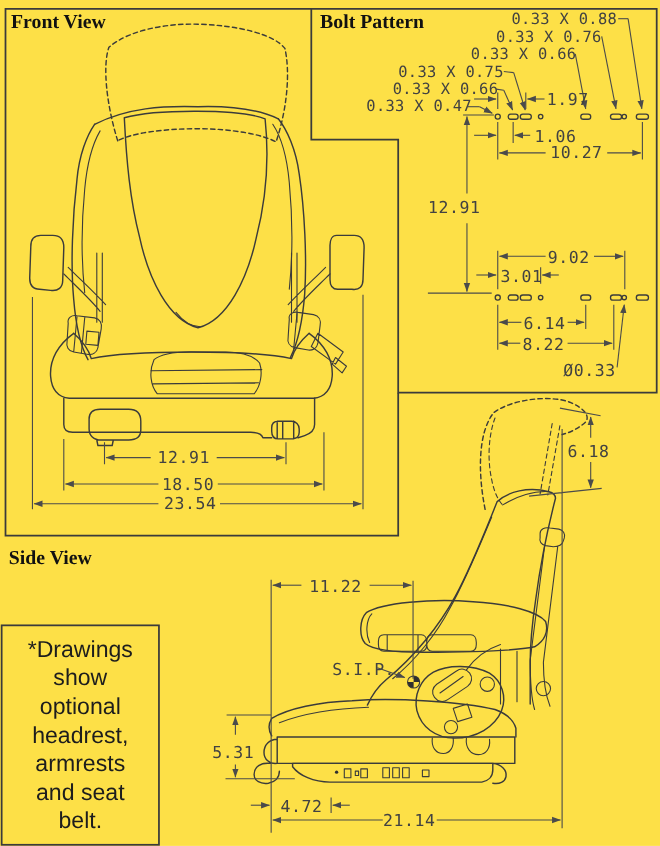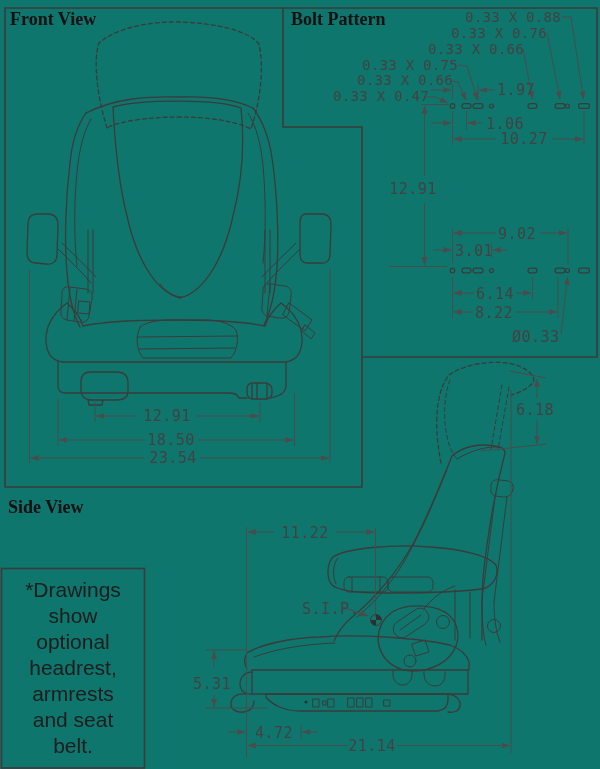--- a/index.html
+++ b/index.html
@@ -1,16 +1,16 @@
 <!DOCTYPE html>
 <html><head>
 <meta charset="utf-8">
 <style>
   html,body{margin:0;padding:0;background:#ffffff;}
-  #stage{position:relative;width:600px;height:769px;background:#0f766e;overflow:hidden;
+  #stage{position:relative;width:600px;height:769px;background:#fde047;overflow:hidden;
          font-family:"DejaVu Sans",sans-serif;}
   svg{position:absolute;left:0;top:0;}
   .box{fill:none;stroke:#3b3b3b;stroke-width:1.6;}
   .draw{fill:none;stroke:#3b3b3b;stroke-width:1.3;stroke-linecap:round;stroke-linejoin:round;}
   .draw-thin{fill:none;stroke:#3b3b3b;stroke-width:1;stroke-linecap:round;stroke-linejoin:round;}
   .dash{stroke-dasharray:4 3;}
   .dim{fill:none;stroke:#4b4b4b;stroke-width:1;}
   .dim-text{font-family:"DejaVu Sans Mono",monospace;font-size:15px;fill:#424242;letter-spacing:.5px;}
   .dim-text-sm{font-family:"DejaVu Sans Mono",monospace;font-size:14px;fill:#424242;letter-spacing:.3px;}
   .title-text{font-family:"Liberation Serif","DejaVu Serif",serif;font-size:18px;font-weight:bold;fill:#111111;}

